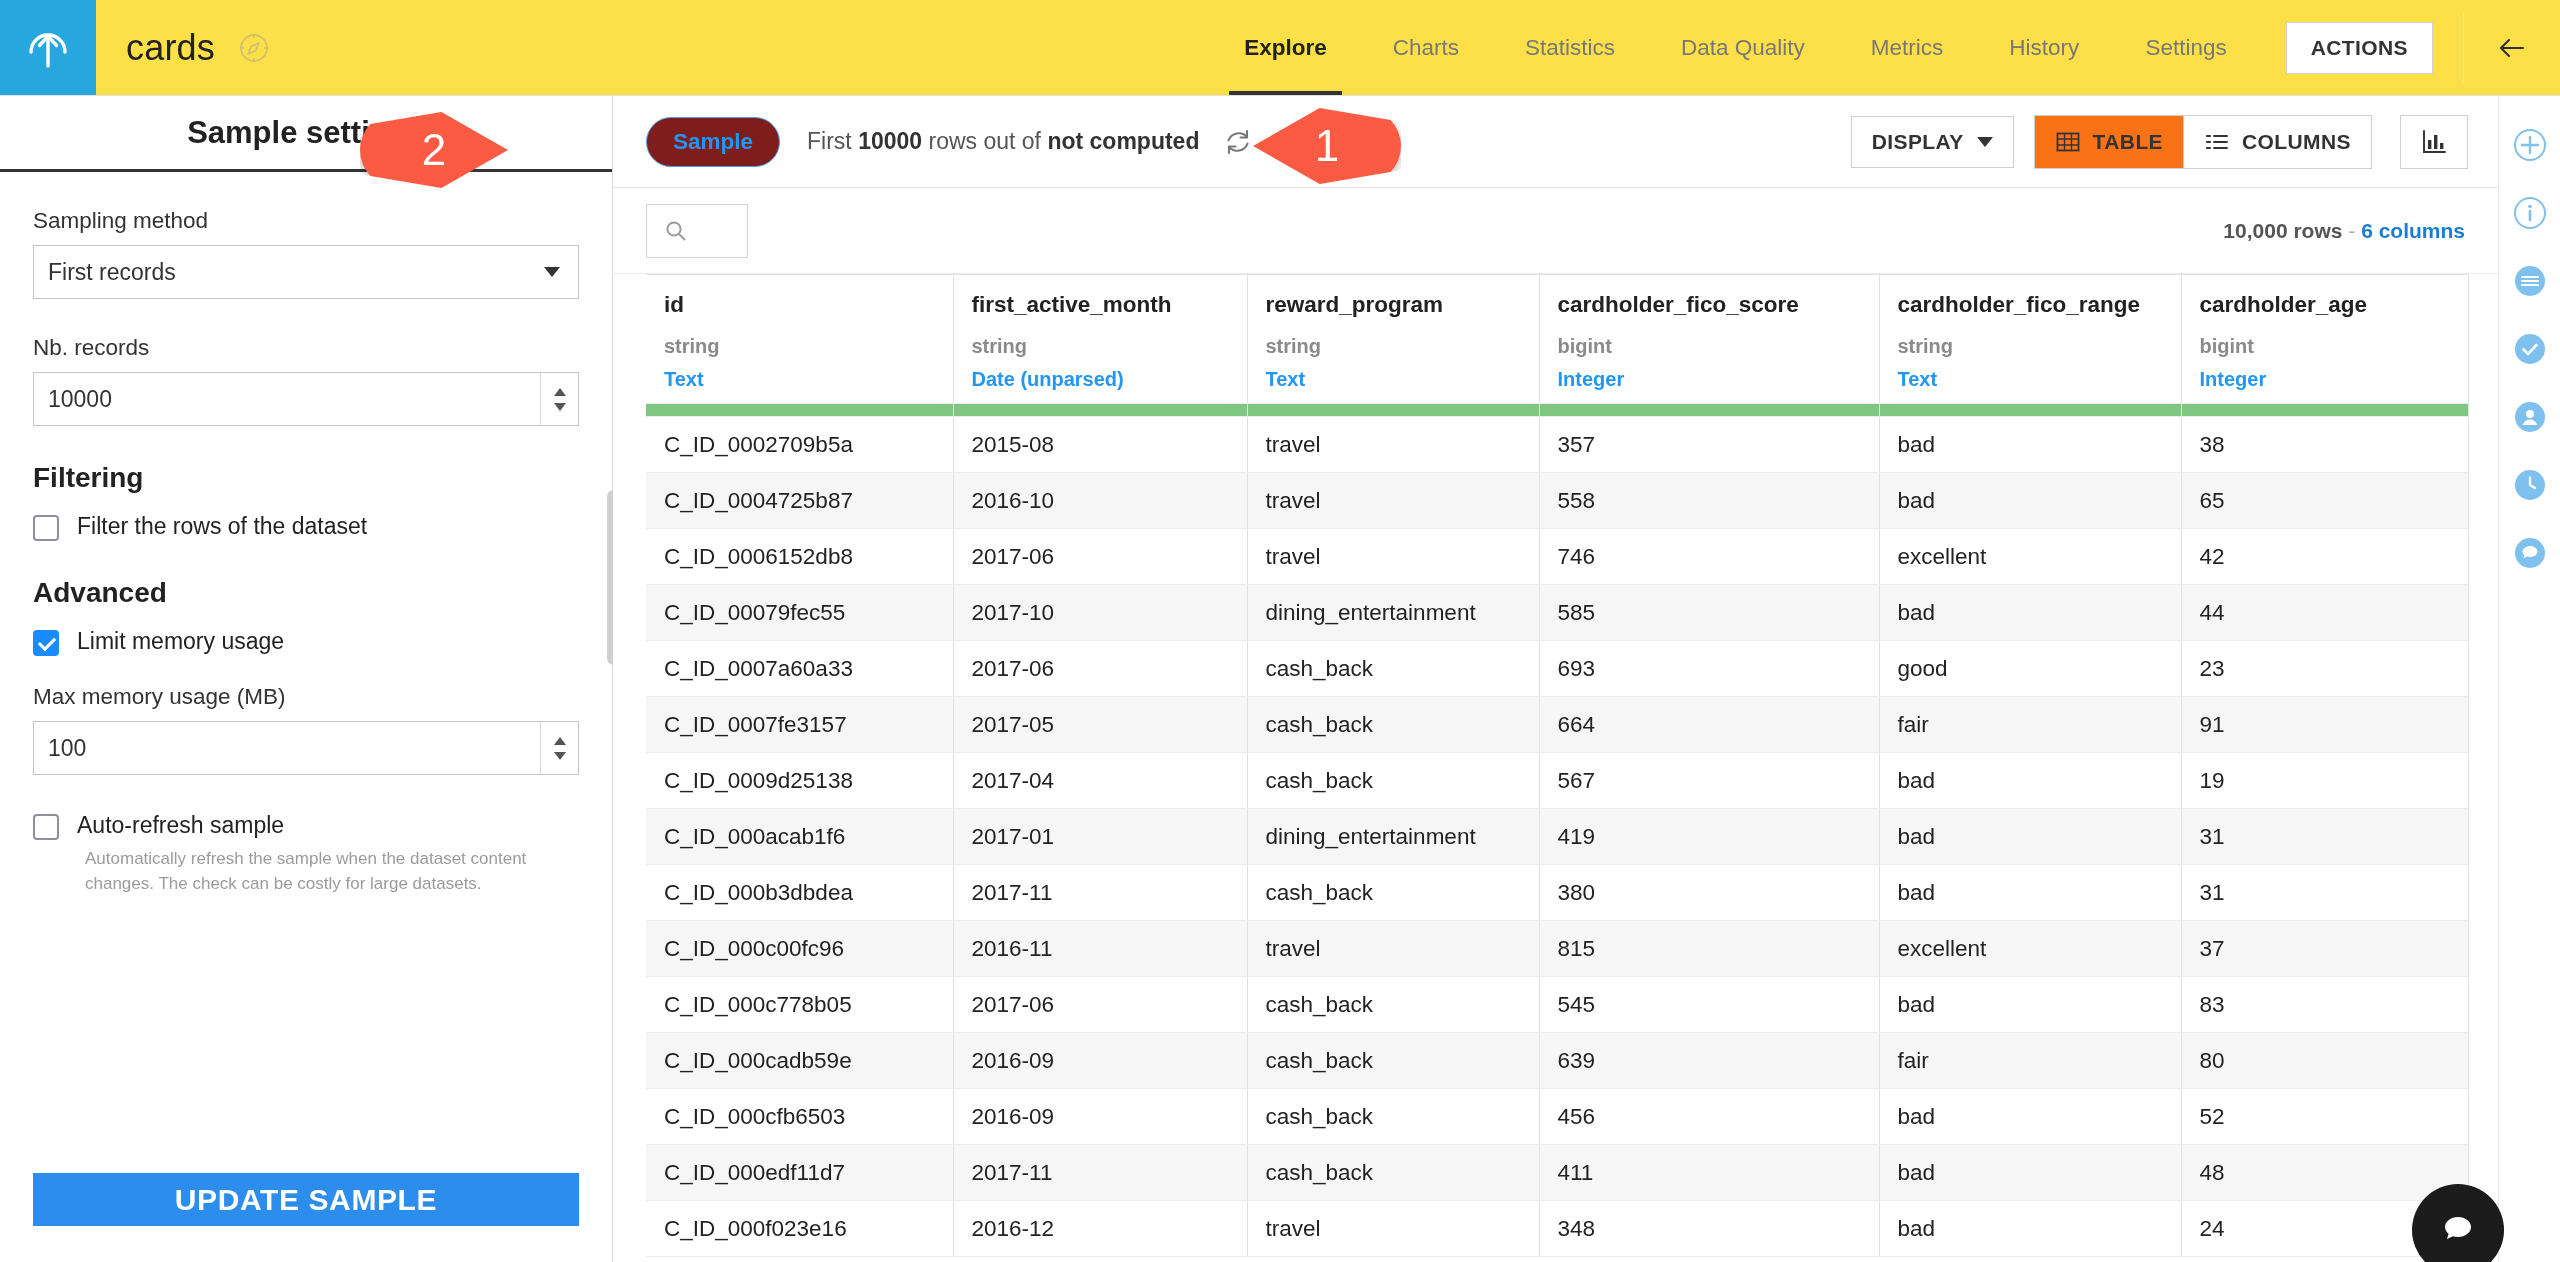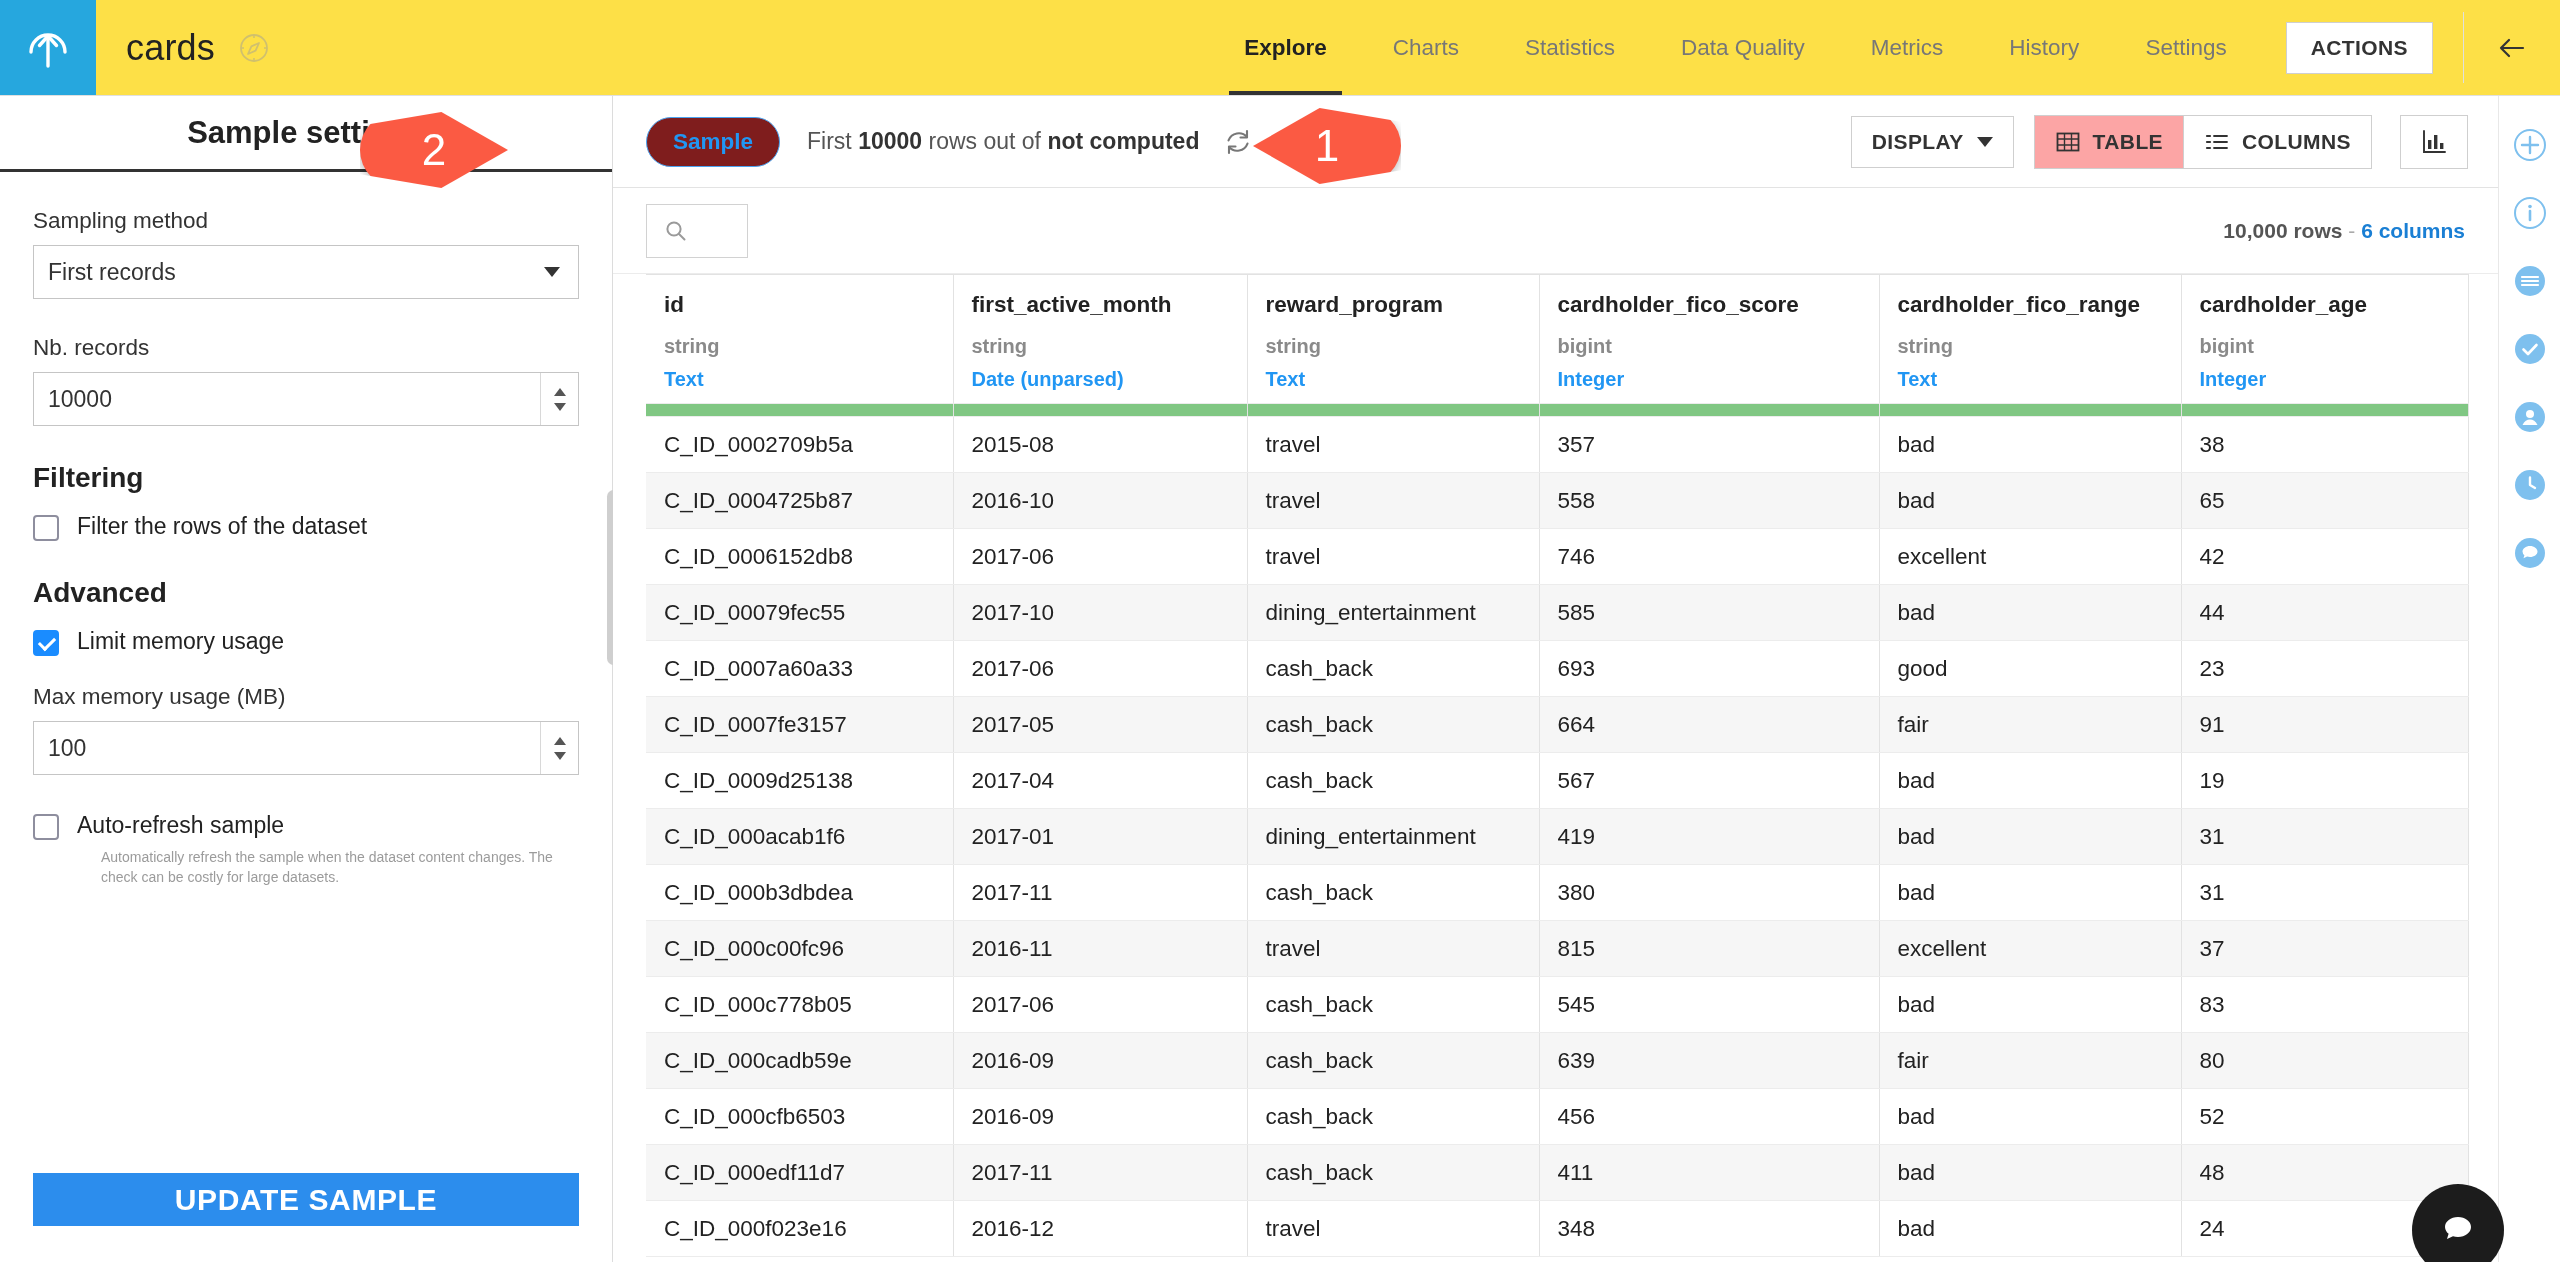--- a/index.html
+++ b/index.html
@@ -101,22 +101,22 @@
     background: #fff; flex: 0 0 26px; margin-top: 3px;
   }
   .chk.checked { background: #1a8cff; border-color: #1a8cff; position: relative; }
   .chk.checked::after {
     content: ""; position: absolute; left: 7px; top: 2px;
     width: 7px; height: 13px; border: solid #fff;
     border-width: 0 3px 3px 0; transform: rotate(45deg);
   }
   .chk-label { font-size: 23px; color: #222; line-height: 1.2; }
   .chk-help {
-    font-size: 14px; color: #9b9b9b; line-height: 1.45;
-    margin-left: 68px; margin-top: 7px; max-width: 530px;
+    font-size: 17px; color: #9b9b9b; line-height: 1.45;
+    margin-left: 52px; margin-top: 7px; max-width: 530px;
   }
 
   .left-footer { padding: 0 33px 36px 33px; }
   .update-btn {
     width: 100%; height: 53px; background: #2c8ded; border: none; color: #fff;
     font-size: 30px; font-weight: bold; letter-spacing: .6px; cursor: pointer;
   }
 
   
   .panel-drag {
@@ -151,21 +151,21 @@
   .display-btn .caret {
     width: 0; height: 0; border-left: 8px solid transparent;
     border-right: 8px solid transparent; border-top: 10px solid #333;
   }
   .seg { display: flex; margin-left: 20px; }
   .seg .sbtn {
     border: 1px solid #cfcfcf; background: #fff; color: #333;
     font-size: 21px; font-weight: bold; letter-spacing: .4px;
     padding: 13px 20px; display: flex; align-items: center; gap: 12px; cursor: pointer;
   }
-  .seg .sbtn.active { background: #fca5a5; }
+  .seg .sbtn.active { background: #f97316; }
   .seg .sbtn + .sbtn { border-left: none; }
   .chart-btn {
     margin-left: 28px; border: 1px solid #cfcfcf; background: #fff;
     padding: 11px 18px; cursor: pointer; display: flex; align-items: center;
   }
 
   
   .search-row {
     height: 86px; display: flex; align-items: center;
     padding: 0 33px 0 33px; border-bottom: 1px solid #ececec;

